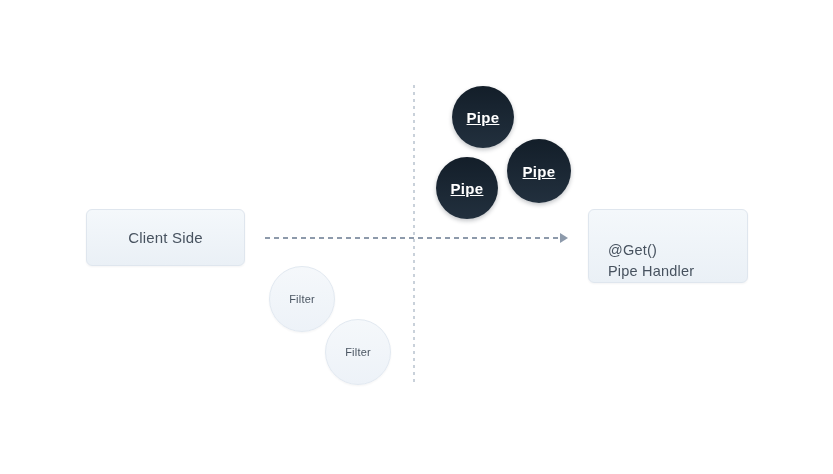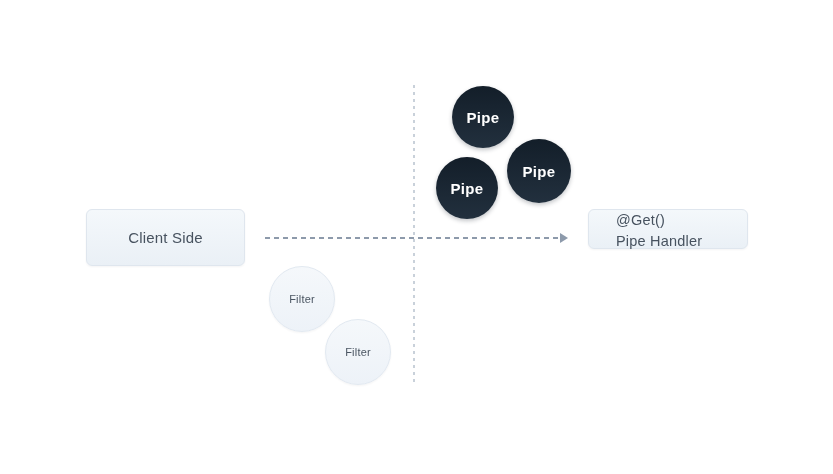--- a/index.html
+++ b/index.html
@@ -72,25 +72,25 @@
     width: 159px;
     height: 57px;
     display: flex;
     align-items: center;
     justify-content: center;
   }
   .route-box {
     left: 588px;
     top: 209px;
     width: 160px;
-    height: 40px;
+    height: 74px;
     display: flex;
     flex-direction: column;
-    justify-content: space-between;
-    padding-left: 27px;
+    justify-content: flex-end;
+    padding-left: 19px;
     font-size: 14.5px;
     line-height: 21px;
   }
 
   
   .filter-circle {
     position: absolute;
     box-sizing: border-box;
     width: 66px;
     height: 66px;
@@ -115,20 +115,21 @@
     border-radius: 50%;
     background: linear-gradient(180deg, #131e29 0%, #22303e 100%);
     box-shadow: 0 2px 4px rgba(15, 25, 35, 0.25);
     display: flex;
     align-items: center;
     justify-content: center;
     color: #ffffff;
     font-size: 15px;
     font-weight: bold;
     letter-spacing: 0.3px;
+    text-decoration: underline;
   }
   .pipe-1 { left: 452px; top: 86px;  width: 62px; height: 62px; }
   .pipe-2 { left: 436px; top: 157px; width: 62px; height: 62px; }
   .pipe-3 { left: 507px; top: 139px; width: 64px; height: 64px; }
 </style>
 </head>
 <body>
 
 <div class="canvas">
 

